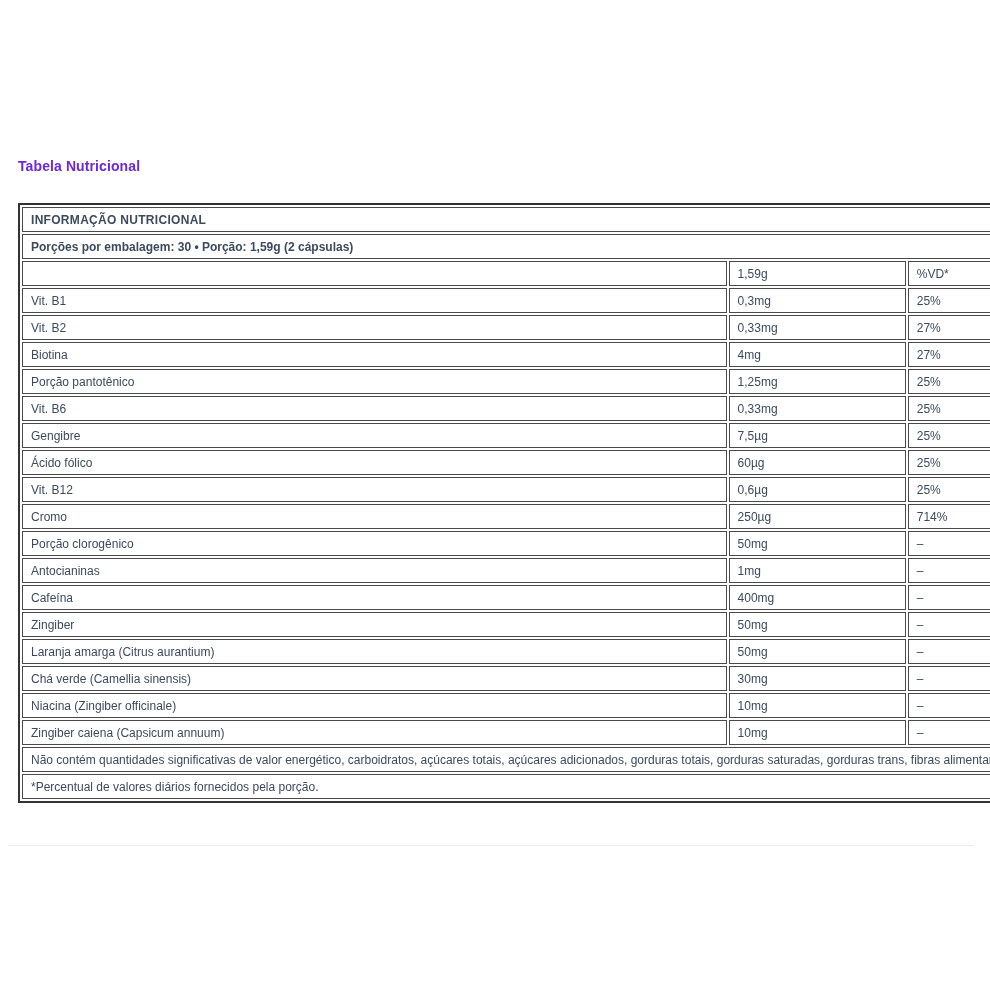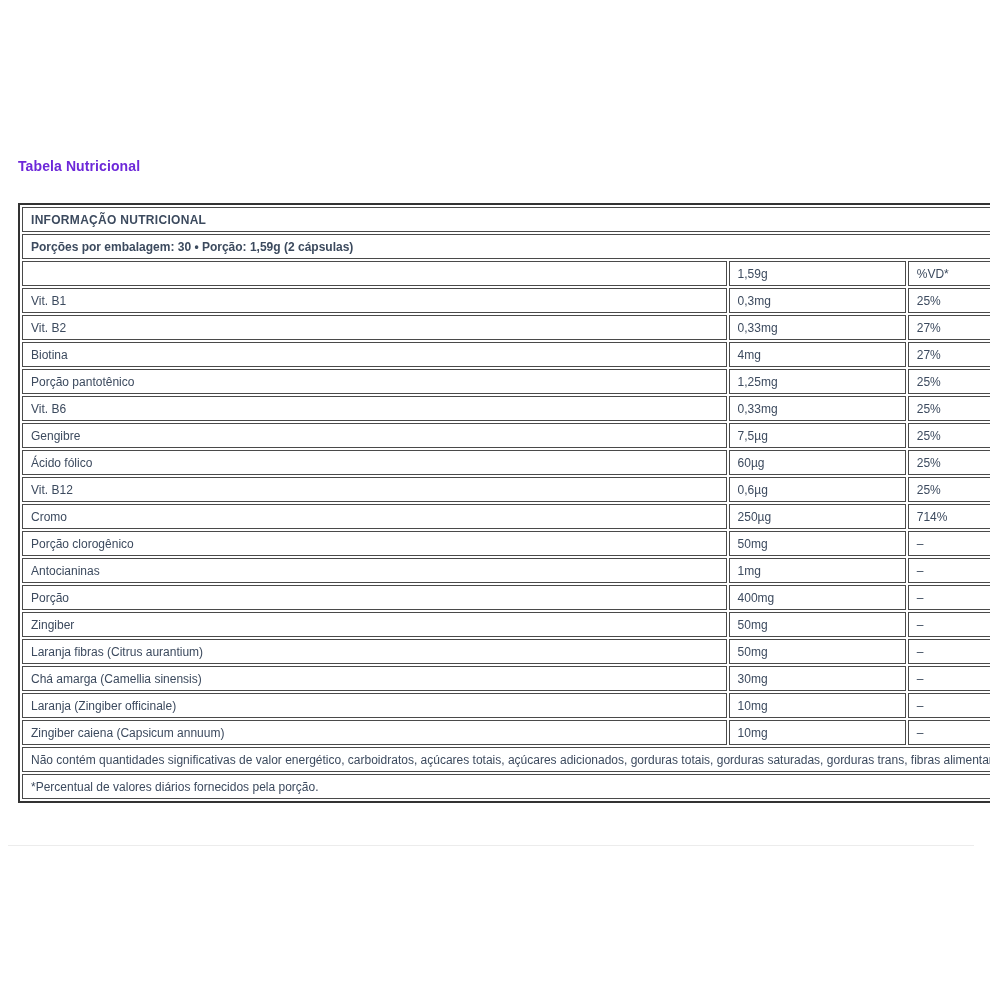--- a/index.html
+++ b/index.html
@@ -134,41 +134,41 @@
       <td>Porção clorogênico</td>
       <td>50mg</td>
       <td>–</td>
     </tr>
     <tr>
       <td>Antocianinas</td>
       <td>1mg</td>
       <td>–</td>
     </tr>
     <tr>
-      <td>Porção</td>
+      <td>Cafeína</td>
       <td>400mg</td>
       <td>–</td>
     </tr>
     <tr>
       <td>Zingiber</td>
       <td>50mg</td>
       <td>–</td>
     </tr>
     <tr>
-      <td>Laranja fibras (Citrus aurantium)</td>
+      <td>Laranja amarga (Citrus aurantium)</td>
       <td>50mg</td>
       <td>–</td>
     </tr>
     <tr>
-      <td>Chá amarga (Camellia sinensis)</td>
+      <td>Chá verde (Camellia sinensis)</td>
       <td>30mg</td>
       <td>–</td>
     </tr>
     <tr>
-      <td>Laranja (Zingiber officinale)</td>
+      <td>Niacina (Zingiber officinale)</td>
       <td>10mg</td>
       <td>–</td>
     </tr>
     <tr>
       <td>Zingiber caiena (Capsicum annuum)</td>
       <td>10mg</td>
       <td>–</td>
     </tr>
 
     <tr>

